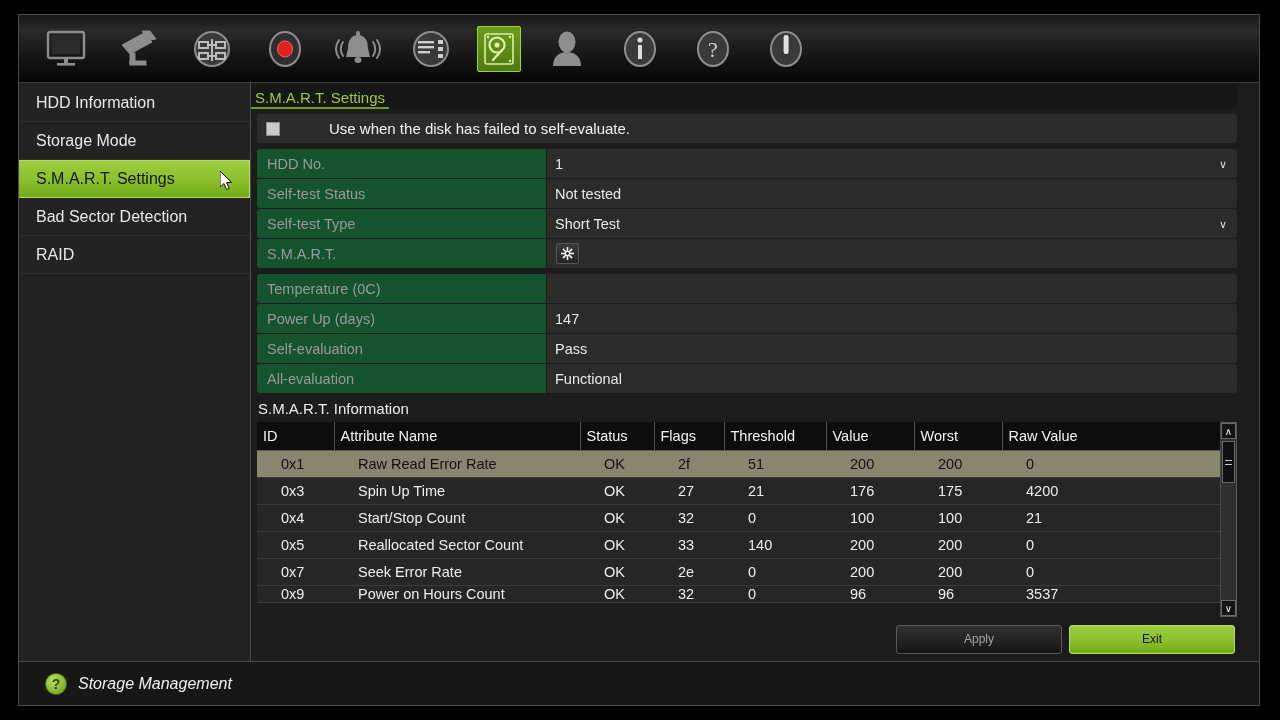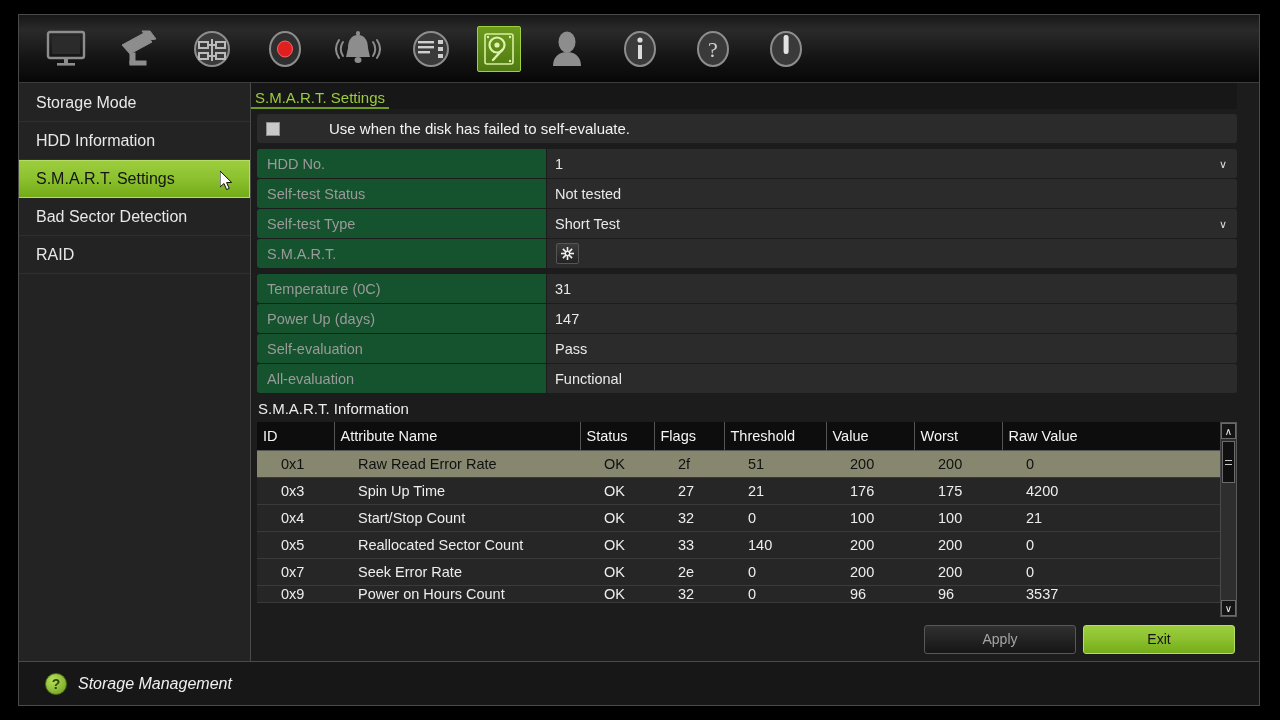--- a/index.html
+++ b/index.html
@@ -298,24 +298,24 @@
   #btn-bar {
     height: 44px;
     flex: 0 0 44px;
     display: flex;
     align-items: center;
     justify-content: flex-end;
     gap: 7px;
     padding-right: 2px;
   }
   .btn {
-    width: 152px;
+    width: 166px;
     height: 29px;
     border-radius: 3px;
-    font-size: 14px;
+    font-size: 12px;
     display: flex;
     align-items: center;
     justify-content: center;
     cursor: pointer;
   }
   #btn-apply {
     background: linear-gradient(to bottom, #303030, #161616);
     border: 1px solid #585858;
     color: #a4a4a4;
   }
@@ -469,24 +469,24 @@
         <ellipse cx="22" cy="20" rx="15" ry="17" fill="#3a3a3a" stroke="#8d8d8d" stroke-width="2"></ellipse>
         <rect x="19.6" y="6" width="5" height="19" rx="2.2" fill="#e2e2e2"></rect>
       </svg>
     </div>
   </div>
 
   <div id="body-split">
 
     <div id="sidebar">
       <div class="side-item">
-        <span>Storage Mode</span>
+        <span>HDD Information</span>
       </div>
       <div class="side-item">
-        <span>HDD Information</span>
+        <span>Storage Mode</span>
       </div>
       <div class="side-item selected">
         <span>S.M.A.R.T. Settings</span>
         <svg id="cursor" viewBox="0 0 13 20">
           <polygon points="0,0 0,16 4,12.5 6.6,18.6 9.2,17.4 6.6,11.6 11.6,11.4" fill="#ffffff" stroke="#101010" stroke-width="1"></polygon>
         </svg>
       </div>
       <div class="side-item">
         <span>Bad Sector Detection</span>
       </div>
@@ -542,21 +542,20 @@
                   <rect x="0" y="7" width="16" height="2" transform="rotate(45 8 8)"></rect>
                 </g>
                 <circle cx="8" cy="8" r="1.7" fill="#222"></circle>
               </svg>
             </span>
           </div>
         </div>
 
         <div class="row gap">
           <div class="row-label">Temperature (0C)</div>
-          <div class="row-value">31</div>
         </div>
 
         <div class="row">
           <div class="row-label">Power Up (days)</div>
           <div class="row-value">147</div>
         </div>
 
         <div class="row">
           <div class="row-label">Self-evaluation</div>
           <div class="row-value">Pass</div>

